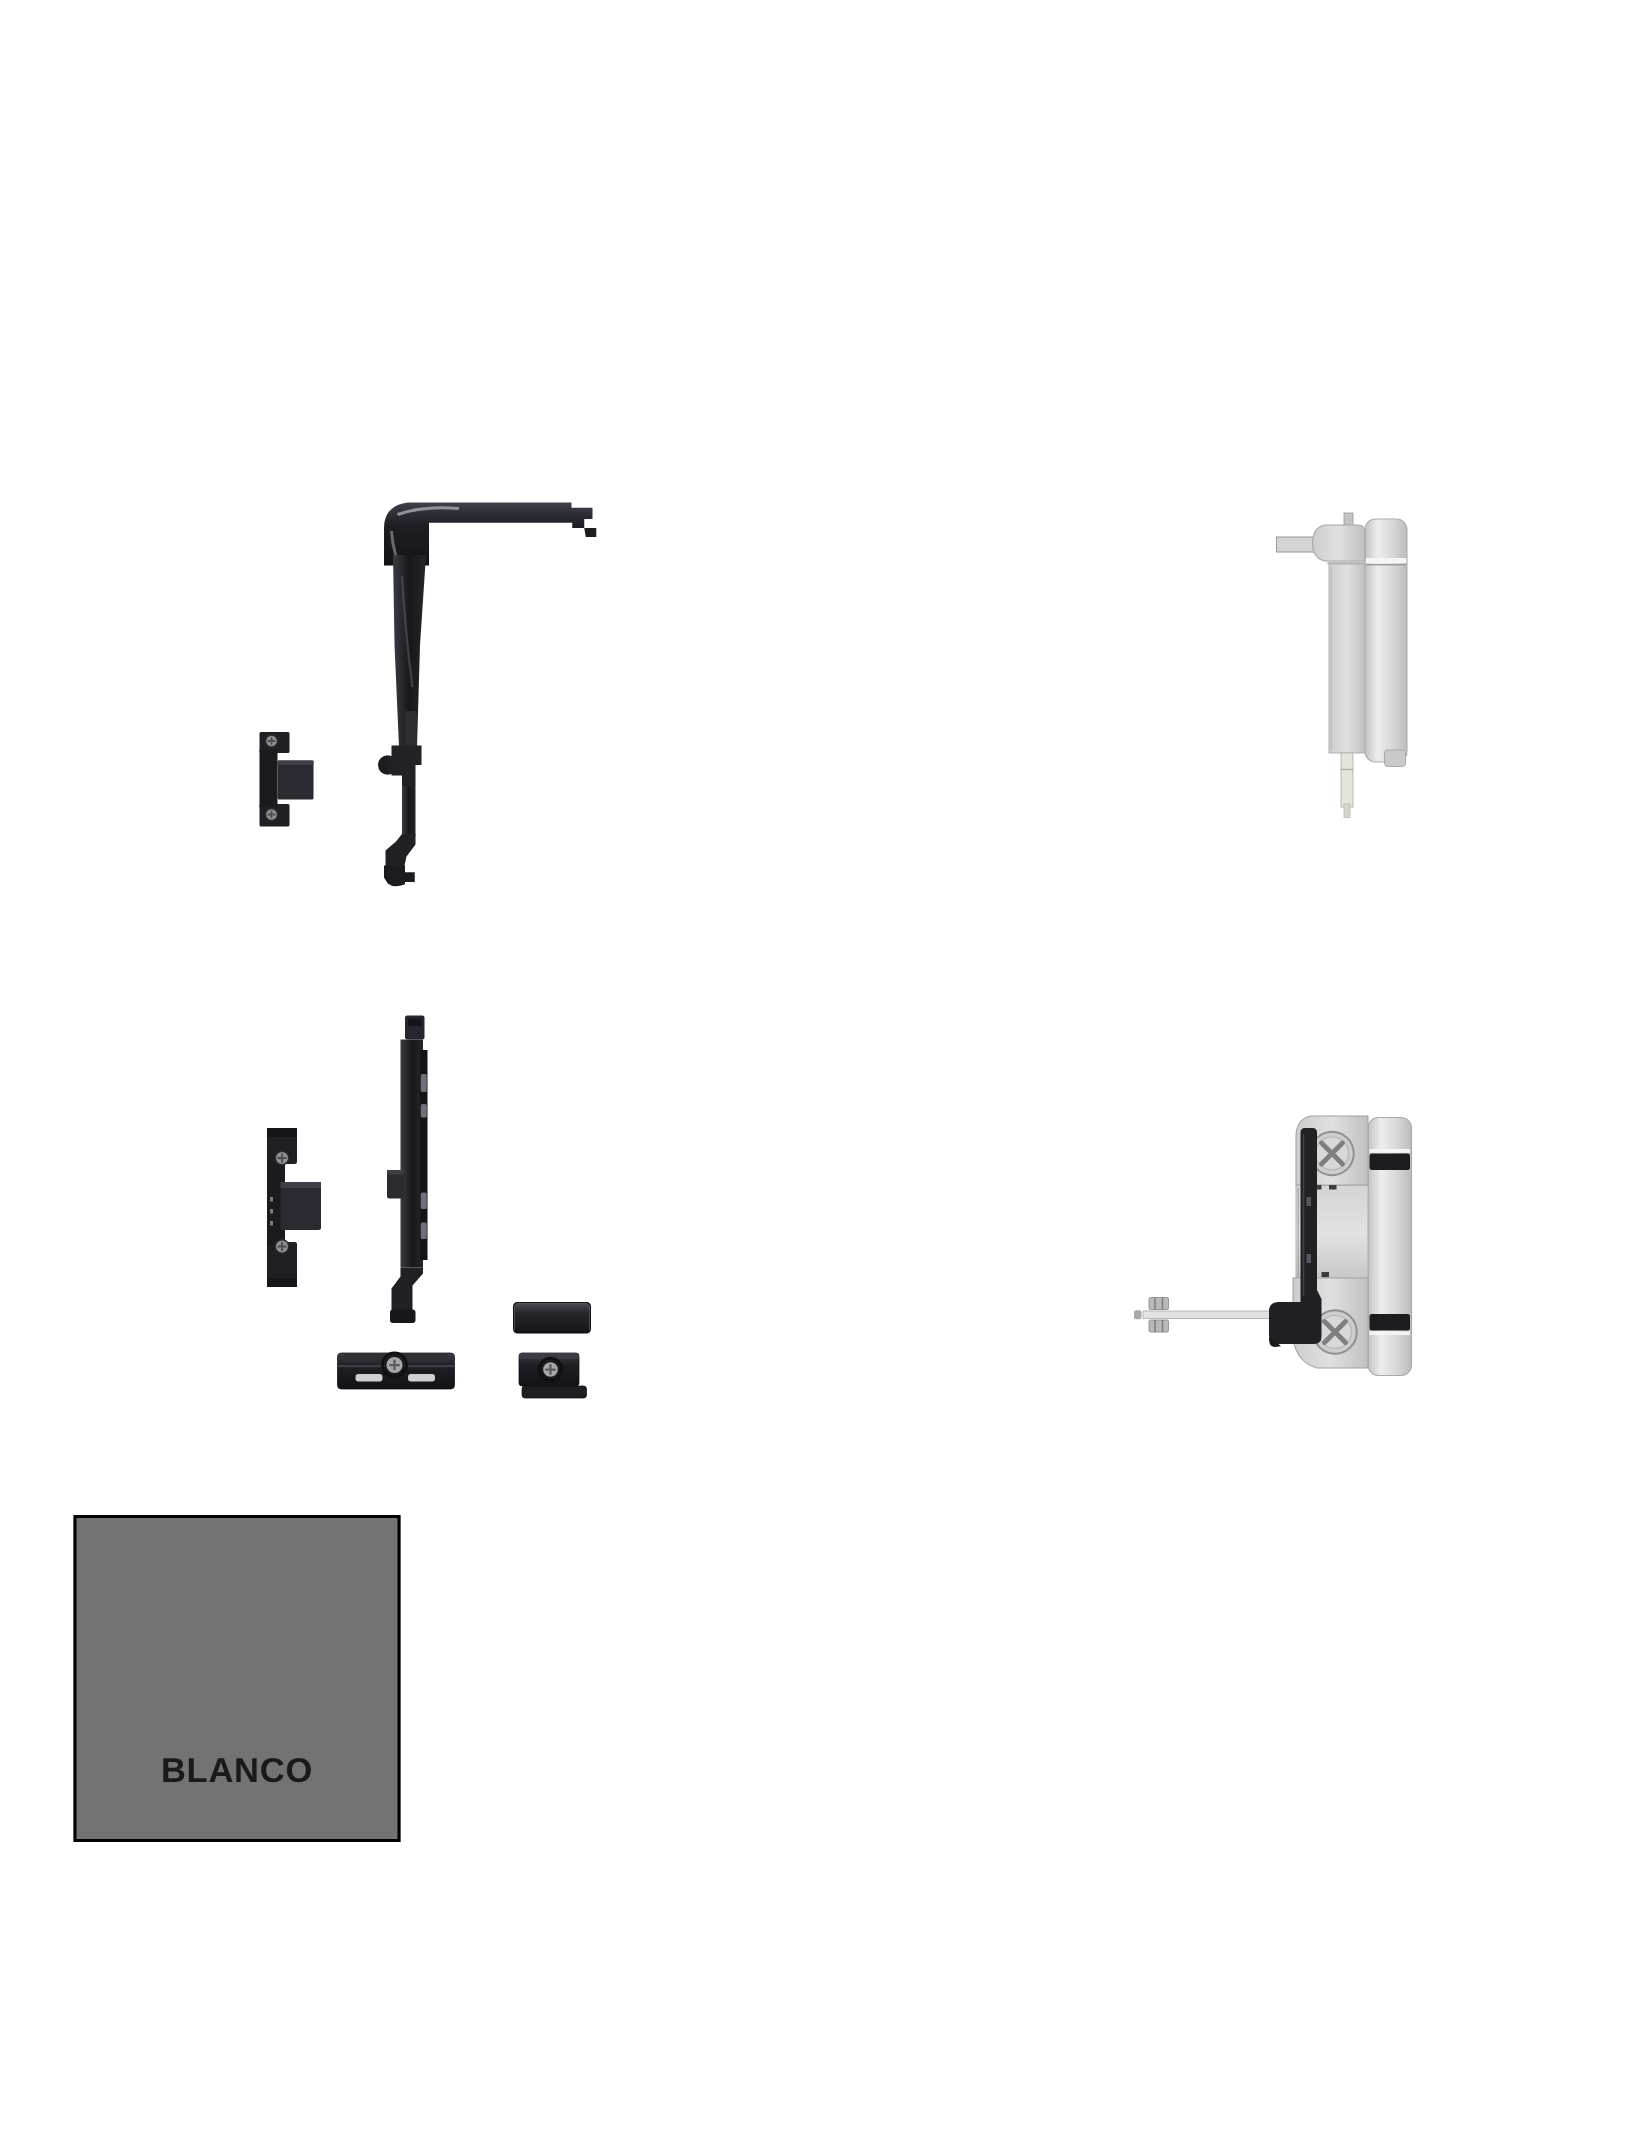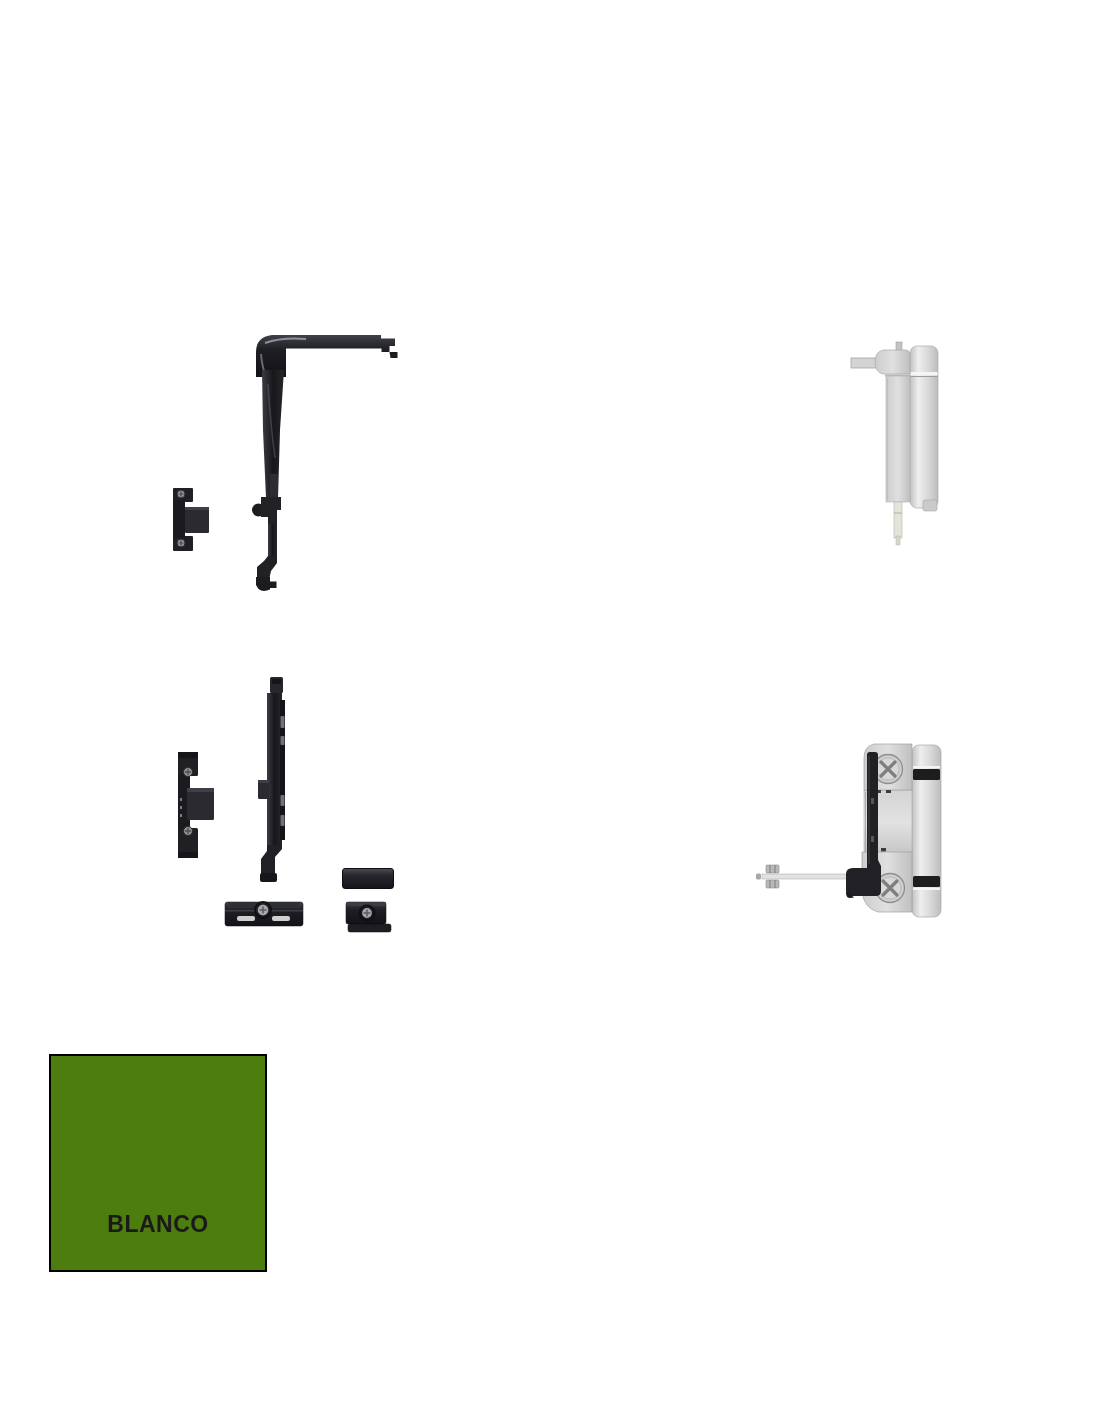--- a/index.html
+++ b/index.html
@@ -21,24 +21,24 @@
   .part-locking-rail { left: 256px; top: 674px; width: 36px;  height: 212px; }
   .part-spacer-bar   { left: 342px; top: 868px; width: 52px;  height: 21px;
     background: linear-gradient(180deg,#4a4a52 0%, #26262c 35%, #15151a 100%);
     border: 1px solid #0e0e12; border-radius: 3px; box-sizing: border-box; }
   .part-slotted-plate{ left: 224px; top: 898px; width: 80px;  height: 31px; }
   .part-screw-block  { left: 344px; top: 898px; width: 48px;  height: 36px; }
   .part-hinge-bottom { left: 750px; top: 740px; width: 200px; height: 182px; }
 
   .swatch {
     position: absolute;
-    left: 49px; top: 1054px;
+    left: 49px; top: 1010px;
     width: 218px; height: 218px;
     box-sizing: border-box;
-    background: #4d7c0f;
+    background: #737373;
     border: 2px solid #000000;
   }
   .swatch-label {
     position: absolute;
     left: 0; right: 0; bottom: 32px;
     text-align: center;
     font-size: 23px;
     font-weight: 700;
     letter-spacing: 0.5px;
     color: #1a1a1a;

